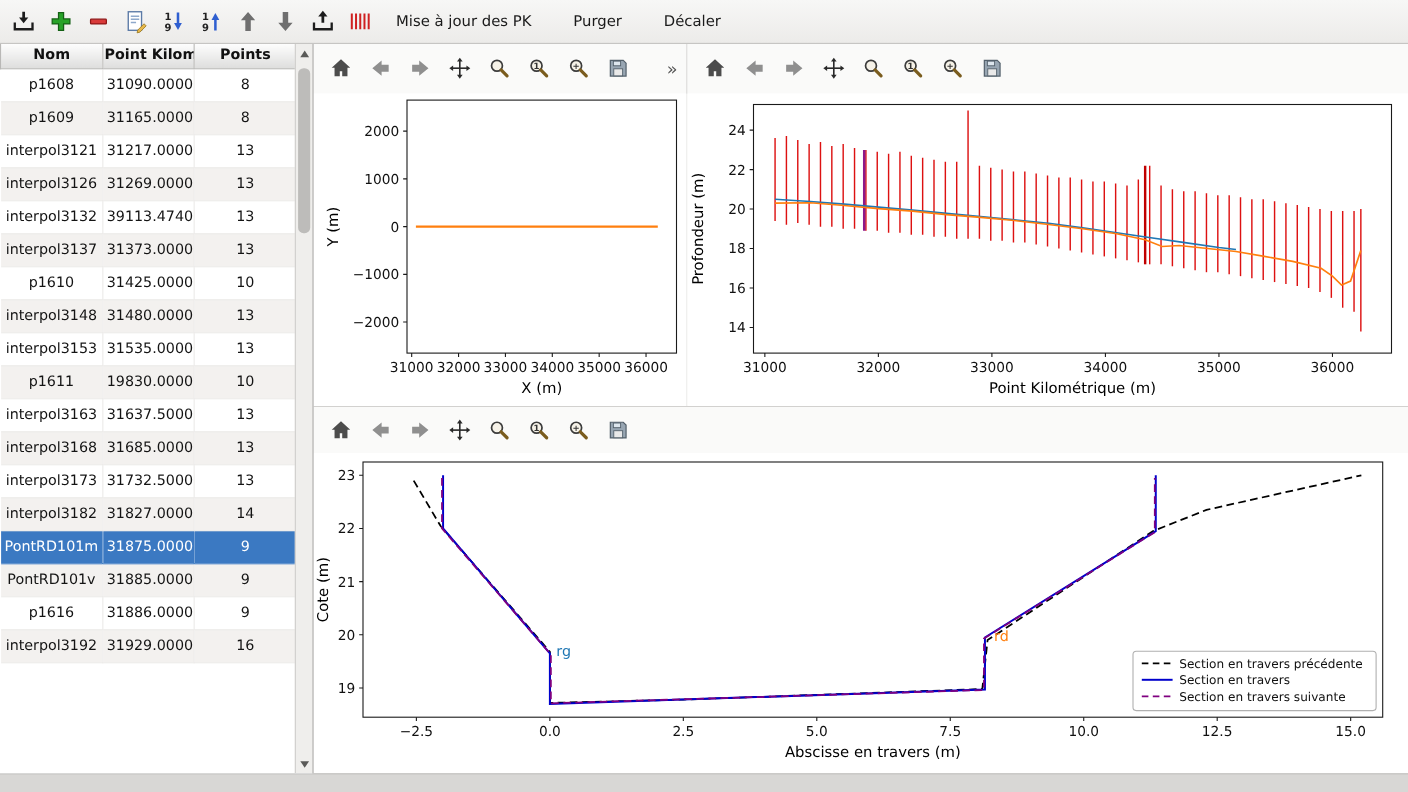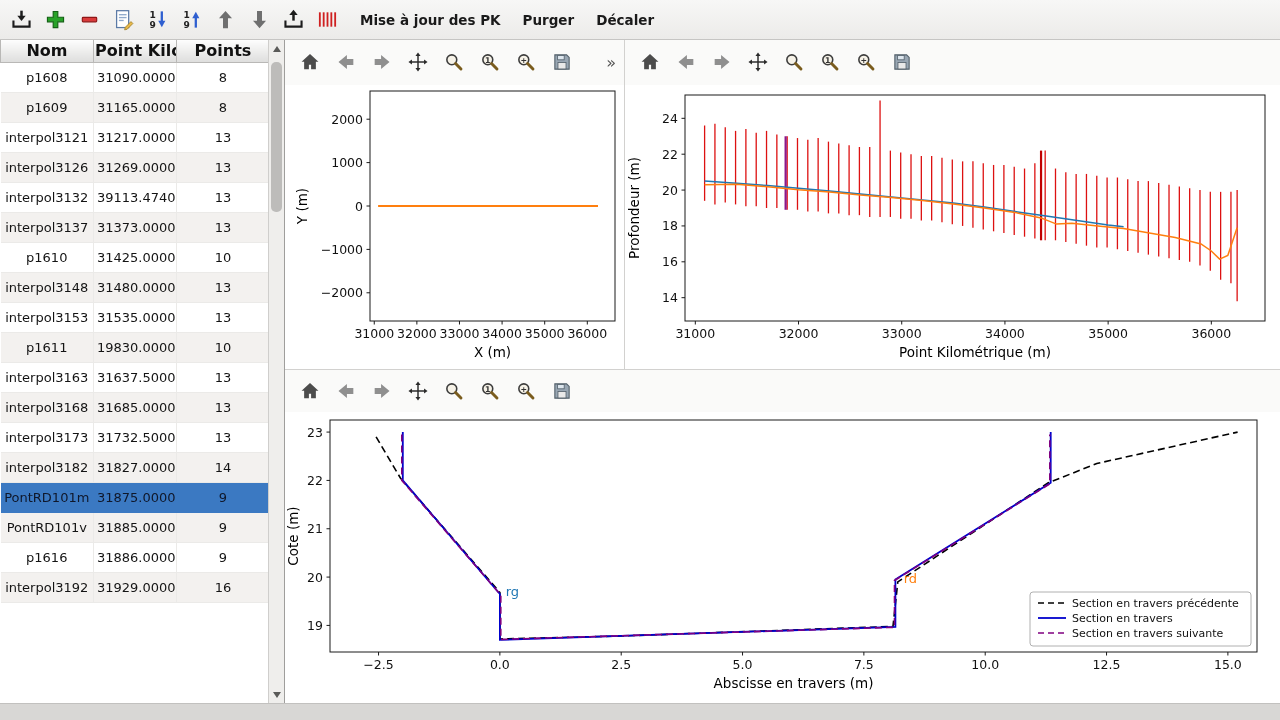--- a/index.html
+++ b/index.html
@@ -13,44 +13,44 @@
 
   
   .app-toolbar {
     flex:0 0 40px; height:40px; display:flex; align-items:center;
     background:linear-gradient(#f7f7f6,#ecebe9);
     border-bottom:1px solid #c6c5c3; padding:0 6px;
   }
   .tb-buttons { display:flex; align-items:center; gap:3px; }
   .tool-btn { width:31px; height:31px; display:flex; align-items:center; justify-content:center; border-radius:3px; }
   .tool-btn svg { width:23px; height:23px; }
-  .tb-menus { display:flex; align-items:center; margin-left:8px; gap:4px;font-weight:bold; }
+  .tb-menus { display:flex; align-items:center; margin-left:8px; gap:20px; }
   .menu-item { font-size:13.5px; color:#1a1a1a; padding:4px 9px; white-space:nowrap; }
 
   
   .main { flex:1; display:flex; min-height:0; }
 
   
   .left-panel { flex:0 0 285px; width:285px; background:#fff; border-right:1px solid #9f9e9c; position:relative; overflow:hidden; }
   .profiles-table { border-collapse:collapse; width:269px; table-layout:fixed; font-size:13px; }
   .profiles-table col.c-nom { width:93px; }
   .profiles-table col.c-pk { width:83px; }
   .profiles-table col.c-points { width:93px; }
   .profiles-table th {
     height:22px; background:linear-gradient(#fdfdfd,#dededd);
     border:1px solid #b9b8b6; border-top:none;
-    font-weight:bold; font-size:16px; padding:0 1px;
+    font-weight:bold; font-size:13px; padding:0 1px;
     overflow:hidden; white-space:nowrap; text-align:center; color:#111;
   }
   .profiles-table td {
     height:30px; border-right:1px solid #ebeae8; border-bottom:1px solid #ebeae8;
     text-align:center; white-space:nowrap; overflow:hidden; padding:0 3px; color:#141414;
   }
   .profiles-table tbody tr:nth-child(even) { background:#f3f1ef; }
-  .profiles-table tbody tr.selected td { background:#3b79c2; color:#0f172a; border-color:#3b79c2; }
+  .profiles-table tbody tr.selected td { background:#3b79c2; color:#ffffff; border-color:#3b79c2; }
 
   .vscrollbar { position:absolute; top:0; right:0; width:16px; height:100%; background:#efeeec; border-left:1px solid #cfcecc; }
   .sb-btn { position:absolute; left:0; width:15px; height:15px; display:flex; align-items:center; justify-content:center; }
   .sb-btn.up { top:1px; } .sb-btn.down { bottom:1px; }
   .tri-up { width:0; height:0; border-left:4px solid transparent; border-right:4px solid transparent; border-bottom:6px solid #5a5a58; }
   .tri-down { width:0; height:0; border-left:4px solid transparent; border-right:4px solid transparent; border-top:6px solid #5a5a58; }
   .sb-thumb { position:absolute; left:2px; top:22px; width:11px; height:150px; background:#bdbcba; border-radius:5px; }
 
   
   .right-panel { flex:1; display:flex; flex-direction:column; background:#fafaf9; min-width:0; }

